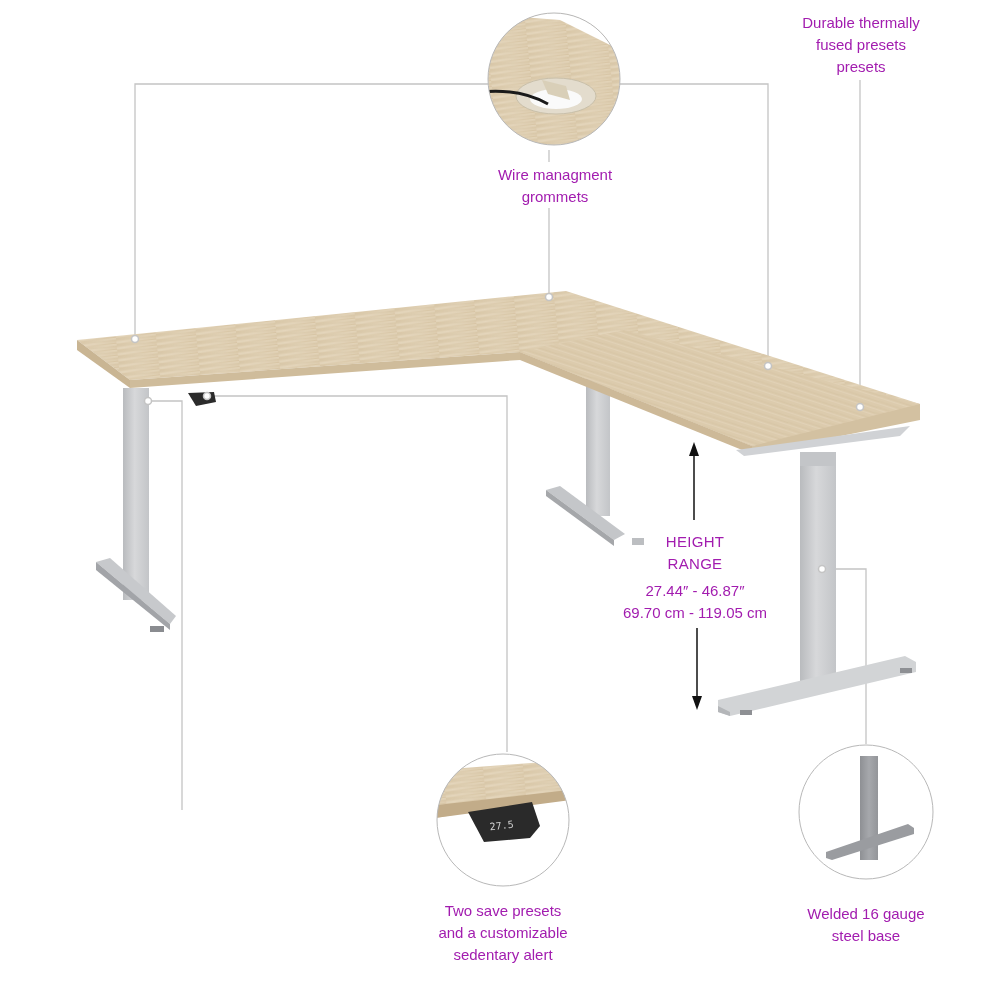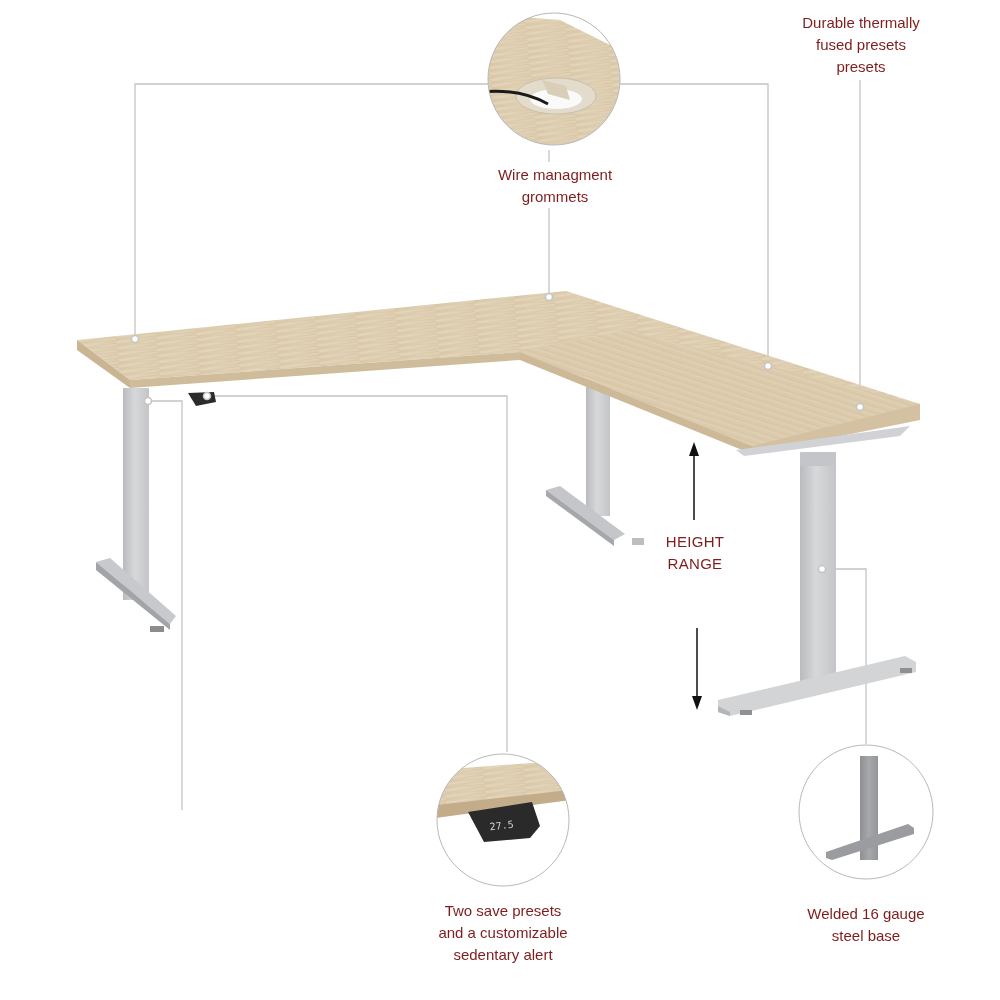--- a/index.html
+++ b/index.html
@@ -1,19 +1,19 @@
 <!DOCTYPE html>
 <html><head>
 <meta charset="utf-8">
 <style>
   html,body{margin:0;padding:0;background:#ffffff;}
   body{width:1000px;height:1000px;position:relative;overflow:hidden;font-family:"Liberation Sans","DejaVu Sans",sans-serif;color:#222;}
   .stage{position:absolute;left:0;top:0;width:1000px;height:1000px;}
   svg.art{position:absolute;left:0;top:0;}
-  .label{position:absolute;text-align:center;font-size:15px;line-height:22px;color:#7f1d1d;}
+  .label{position:absolute;text-align:center;font-size:15px;line-height:22px;color:#a21caf;}
   .label span{display:block;}
   .hr-title{font-size:15px;letter-spacing:0.3px;}
 </style>
 </head>
 <body>
 
 <div class="stage">
 
 <svg class="art" width="1000" height="1000" viewBox="0 0 1000 1000">
   <defs>
@@ -164,20 +164,24 @@
 <div class="label" style="left:470px;top:164px;width:170px;">
   <span>Wire managment</span>
   <span>grommets</span>
 </div>
 
 <div class="label hr-title" style="left:640px;top:531px;width:110px;">
   <span>HEIGHT</span>
   <span>RANGE</span>
 </div>
 
+<div class="label" style="left:600px;top:580px;width:190px;">
+  <span>27.44″ - 46.87″</span>
+  <span>69.70 cm - 119.05 cm</span>
+</div>
 
 
 <div class="label" style="left:410px;top:900px;width:186px;">
   <span>Two save presets</span>
   <span>and a customizable</span>
   <span>sedentary alert</span>
 </div>
 
 <div class="label" style="left:776px;top:903px;width:180px;">
   <span>Welded 16 gauge</span>

